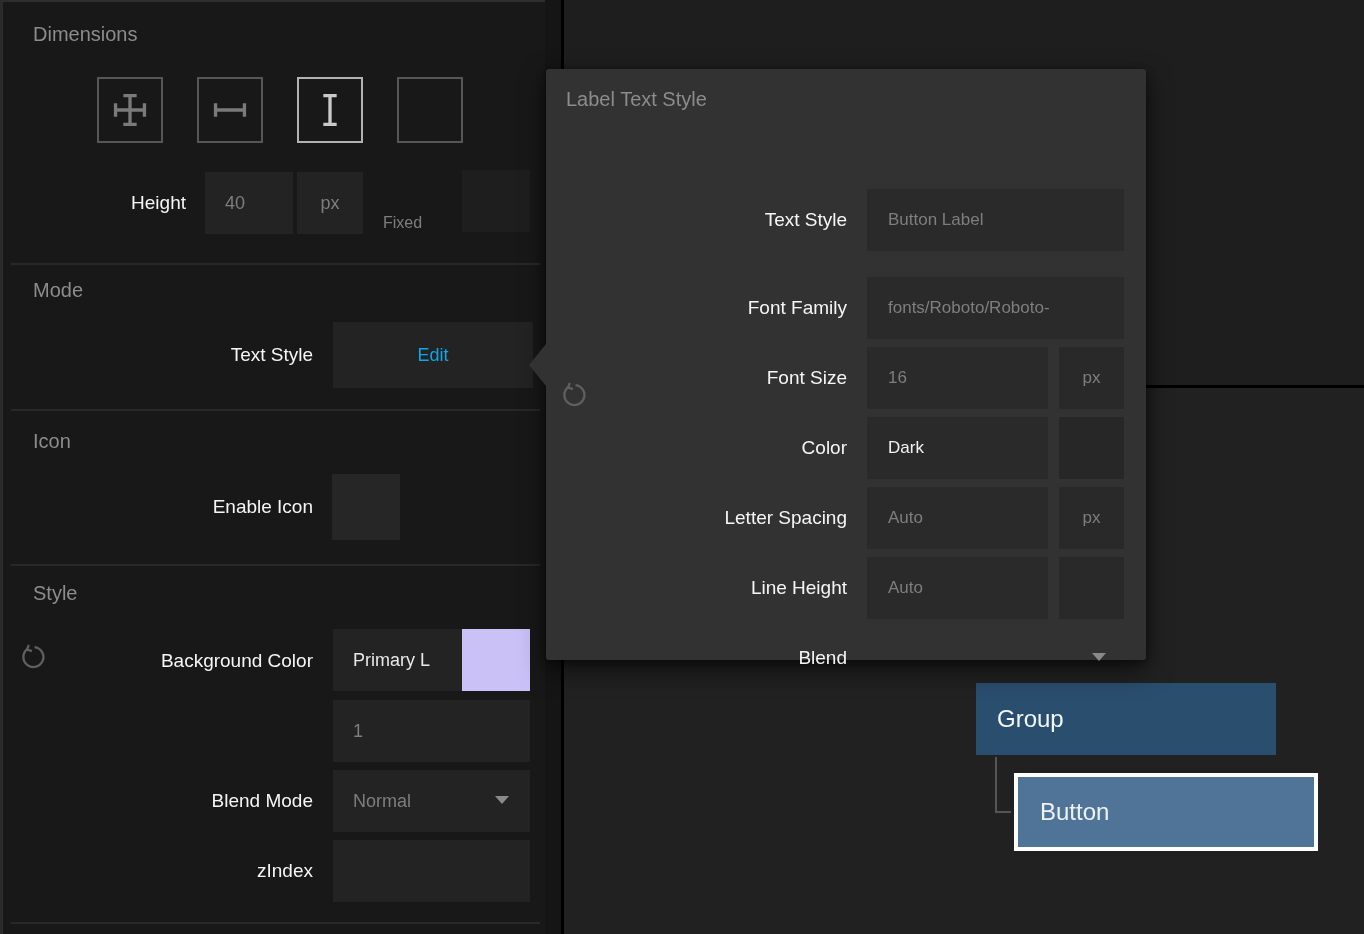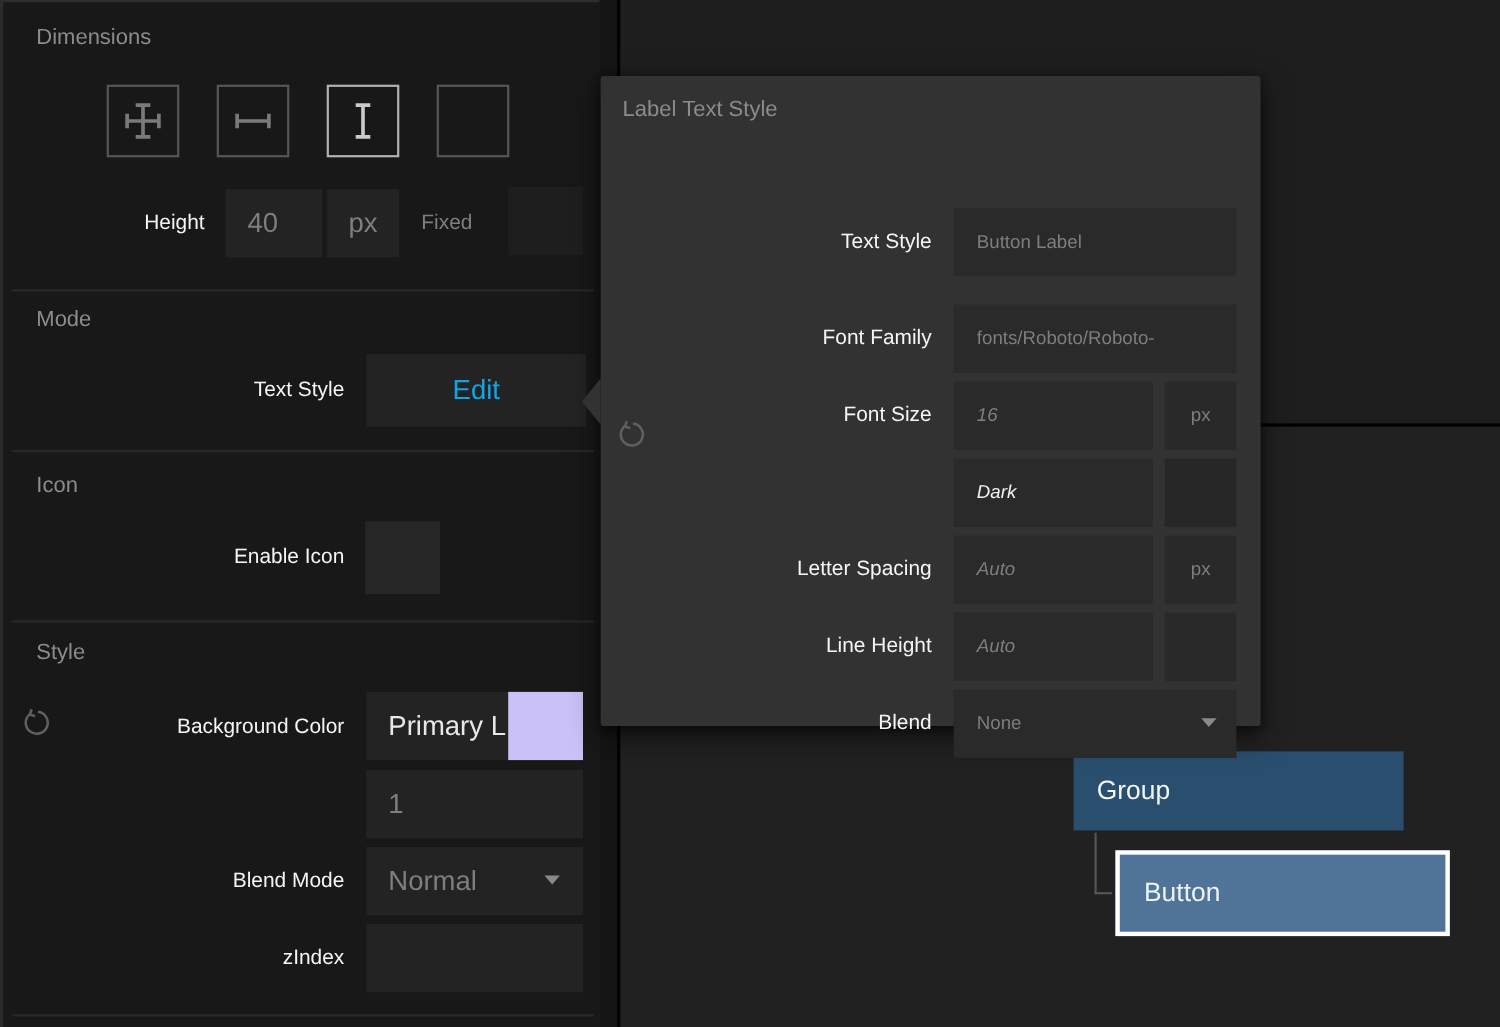--- a/index.html
+++ b/index.html
@@ -21,23 +21,23 @@
   .button-box { position: absolute; left: 469px; top: 773px; width: 304px; height: 78px;
     border: 4px solid #fff; display: flex; align-items: center; padding-left: 22px;
     color: #eef2f7; font-size: 24px; }
 
   
   .sidebar { position: absolute; left: 0; top: 0; width: 545px; height: 934px; background: #181818;
     border-top: 2px solid #2d2d2d; border-left: 3px solid #2b2b2b; z-index: 10; }
   .divider { position: absolute; left: 8px; width: 529px; height: 2px; background: #282828; }
   .sec-title { position: absolute; left: 30px; color: #8c8c8c; font-size: 20px; line-height: 24px; }
   .row-label { position: absolute; left: 0; text-align: right; color: #f5f5f5; font-size: 19px; line-height: 22px; white-space: nowrap; }
-  .muted-label { position: absolute; color: #7e7e7e; font-size: 19px; line-height: 22px; }
+  .muted-label { position: absolute; color: #7e7e7e; font-size: 16px; line-height: 22px; margin-top: 20px; }
   .field { position: absolute; height: 62px; background: #232323; display: flex; align-items: center;
-    padding-left: 20px; font-size: 25px; color: #7e7e7e; overflow: hidden; white-space: nowrap; }
+    padding-left: 20px; font-size: 18px; color: #7e7e7e; overflow: hidden; white-space: nowrap; }
   .field.centered { justify-content: center; padding-left: 0; }
   .field.value-text { color: #e8e8e8; }
   .checkbox { position: absolute; width: 68px; height: 66px; }
   .caret { position: absolute; width: 0; height: 0; border-left: 7px solid transparent;
     border-right: 7px solid transparent; border-top: 8px solid #8a8a8a; }
   .reset-icon { position: absolute; width: 28px; height: 28px; color: #5f5f5f; }
   .swatch { position: absolute; width: 68px; height: 62px; }
 
   .dim-btn { position: absolute; top: 75px; width: 66px; height: 66px; border: 2px solid #565656;
     display: flex; align-items: center; justify-content: center; color: #7a7a7a; }
@@ -46,21 +46,21 @@
   
   .popup { position: absolute; left: 546px; top: 57px; width: 600px; height: 591px; background: #323232;
     border-radius: 3px; z-index: 20;
     box-shadow: 0 10px 26px rgba(0,0,0,0.55), 0 2px 8px rgba(0,0,0,0.45); margin-top: 12px; }
   .popup-tail { position: absolute; left: -17px; top: 275px; width: 0; height: 0;
     border-top: 21px solid transparent; border-bottom: 21px solid transparent; border-right: 17px solid #323232; }
   .popup .sec-title { left: 20px; top: 18px; }
   .popup .row-label { width: 301px; }
   .pfield { position: absolute; height: 62px; background: #2a2a2a; display: flex; align-items: center;
     padding-left: 21px; font-size: 17px; color: #7e7e7e; overflow: hidden; white-space: nowrap; }
-  .pfield.main { left: 321px; width: 181px; font-style: italic; }
+  .pfield.main { left: 321px; width: 181px; }
   .pfield.full { left: 321px; width: 257px; }
   .pfield.unit { left: 513px; width: 65px; justify-content: center; padding-left: 0; background: #292929; }
   .pfield.value-text { color: #f2f2f2; }
 </style>
 </head>
 <body>
 
 <div class="screen">
 
   <div class="canvas">
@@ -159,29 +159,29 @@
     <div class="row-label" style="top:140px">Text Style</div>
     <div class="pfield full" style="top:120px">Button Label</div>
 
     <div class="row-label" style="top:228px">Font Family</div>
     <div class="pfield full" style="top:208px">fonts/Roboto/Roboto-</div>
 
     <div class="row-label" style="top:298px">Font Size</div>
     <div class="pfield main" style="top:278px">16</div>
     <div class="pfield unit" style="top:278px">px</div>
 
+    <div class="row-label" style="top:368px">Color</div>
     <div class="pfield main value-text" style="top:348px">Dark</div>
     <div class="pfield unit" style="top:348px; background:#272727"></div>
 
     <div class="row-label" style="top:438px">Letter Spacing</div>
     <div class="pfield main" style="top:418px">Auto</div>
     <div class="pfield unit" style="top:418px">px</div>
 
     <div class="row-label" style="top:508px">Line Height</div>
     <div class="pfield main" style="top:488px">Auto</div>
     <div class="pfield unit" style="top:488px"></div>
 
     <div class="row-label" style="top:578px">Blend</div>
-    <div class="pfield full" style="top:558px">None</div>
     <div class="caret" style="left:546px; top:584px"></div>
   </div>
 
 </div>
 
 </body></html>

